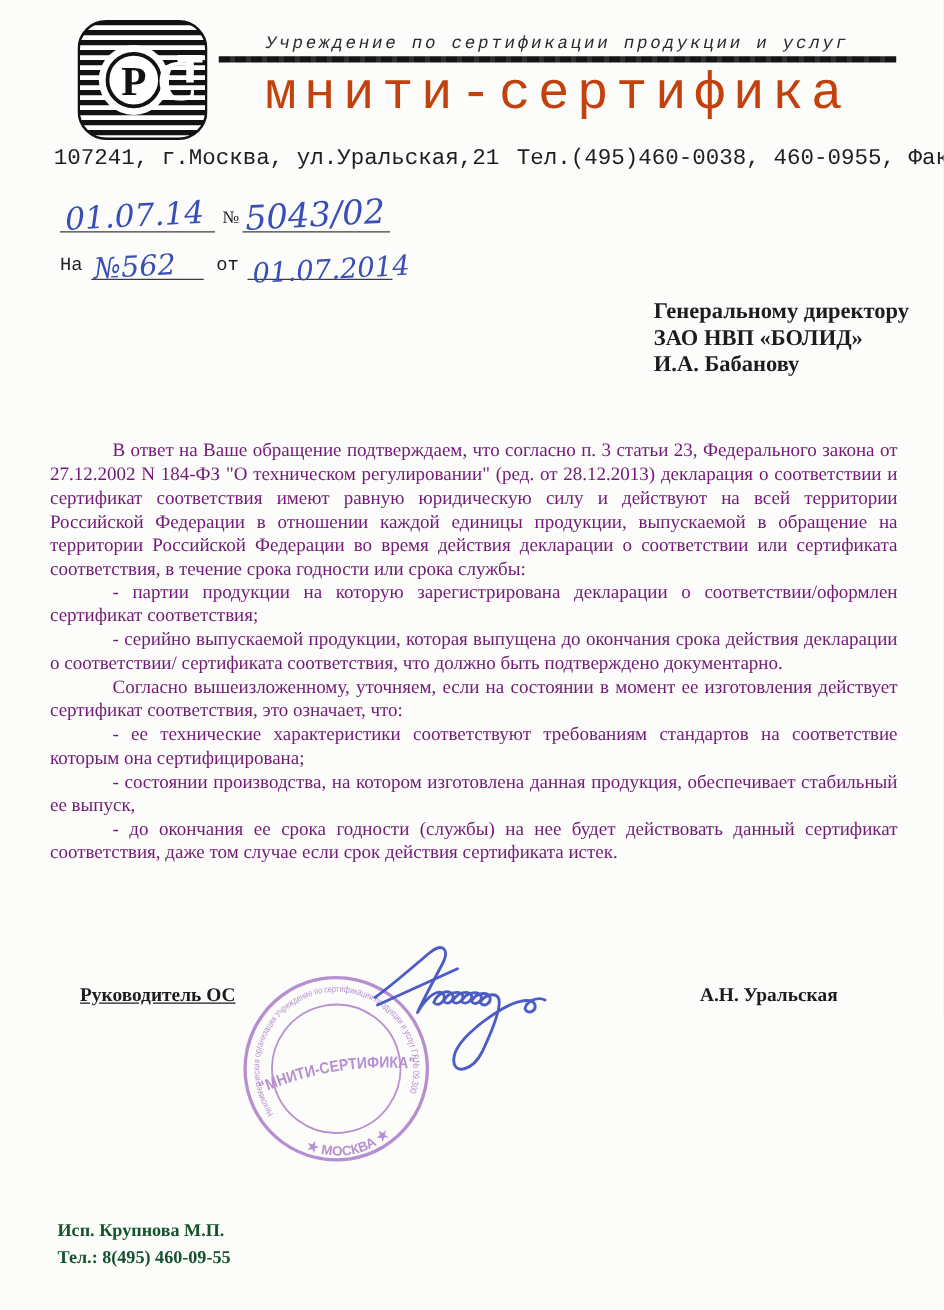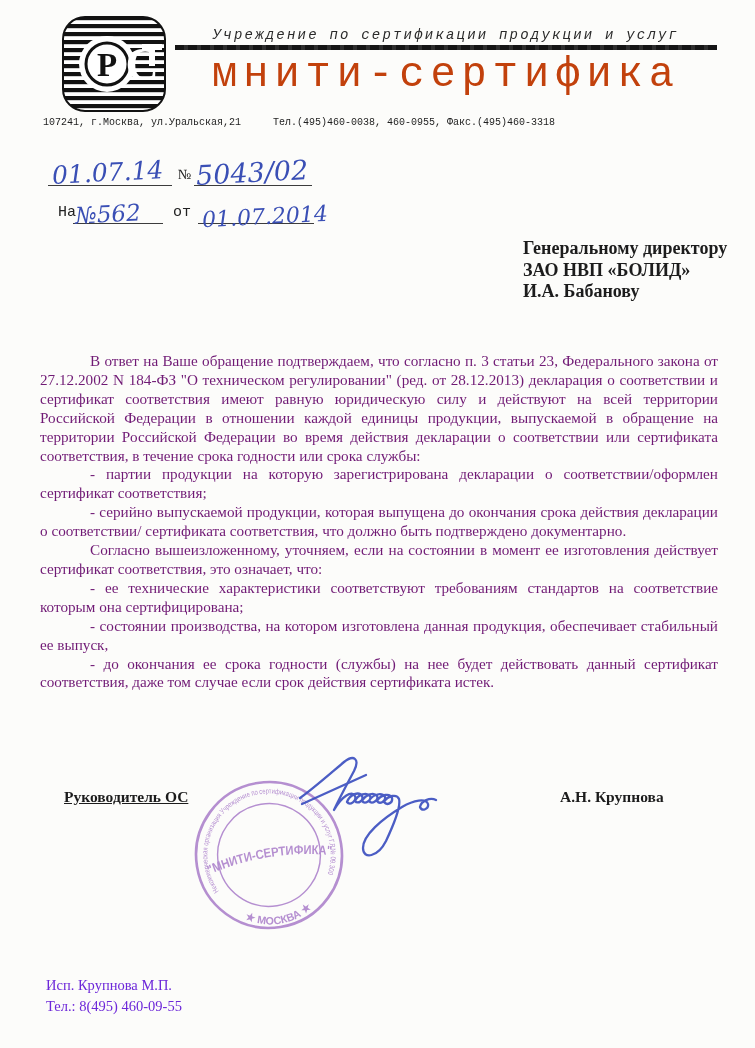--- a/index.html
+++ b/index.html
@@ -21,36 +21,36 @@
     position:absolute; left:175px; top:45px; width:542px; height:5px;
     background:repeating-linear-gradient(90deg,#151515 0 9px,#2e2e2e 9px 13px);
   }
   .org-title {
     position:absolute; left:175px; top:51px; width:542px; text-align:center;
     font-family:"Liberation Mono", monospace; font-size:42px; font-weight:400;
     letter-spacing:6px; color:#c2410c; white-space:nowrap;
   }
   .addr-row {
     position:absolute; left:43px; top:117px; width:700px;
-    font-family:"Liberation Mono", monospace; font-size:10px; color:#1e1e1e;
-    display:flex; gap:32px; white-space:nowrap;
+    font-family:"Liberation Mono", monospace; font-size:18px; color:#1e1e1e;
+    display:flex; gap:14px; white-space:nowrap;
   }
 
   
   .hand {
     font-family:"DejaVu Serif", serif; font-style:italic; color:#3a4fb5;
     transform:rotate(-3deg); display:inline-block; white-space:nowrap;
   }
   .u-line { position:absolute; border-bottom:1.7px solid #3c3c3c; }
   .ref-date-line   { left:48px;  top:156px; width:124px; height:30px; }
   .ref-date-line .hand { font-size:25px; position:absolute; left:4px; bottom:-2px; }
   .ref-no-sign     { position:absolute; left:178px; top:167px; font-size:14px; color:#222; }
   .ref-num-line    { left:194px; top:150px; width:118px; height:36px; }
   .ref-num-line .hand { font-size:27px; position:absolute; left:2px; bottom:-3px; }
-  .ref-na-label    { position:absolute; left:58px;  top:204px; font-family:"Liberation Mono", monospace; font-size:15px; color:#222; }
+  .ref-na-label    { position:absolute; left:48px;  top:204px; font-family:"Liberation Mono", monospace; font-size:15px; color:#222; }
   .ref-in-num     { left:73px;  top:194px; width:90px;  height:30px; }
   .ref-in-num .hand { font-size:23px; position:absolute; left:2px; bottom:-4px; }
   .ref-ot-label    { position:absolute; left:173px; top:204px; font-family:Liberation Mono, monospace; font-size:15px; color:#222; }
   .ref-in-date    { left:198px; top:194px; width:116px; height:30px; }
   .ref-in-date .hand { font-size:22px; position:absolute; left:4px; bottom:-6px; }
 
   
   .recipient {
     position:absolute; left:523px; top:238px;
     font-weight:bold; font-size:18px; line-height:21.5px;
@@ -66,21 +66,21 @@
   
   .sig-role { position:absolute; left:64px;  top:788px; font-weight:bold; font-size:15.5px;text-decoration:underline; }
   .sig-name { position:absolute; left:560px; top:788px; font-weight:bold; font-size:15.5px; }
   .stamp {
     position:absolute; left:193px; top:779px; width:152px; height:152px;
     transform:rotate(-9deg); opacity:.82;
   }
   .signature-svg { position:absolute; left:296px; top:748px; width:158px; height:116px; }
 
   
-  .footer { position:absolute; left:46px; top:975px; font-size:14.5px; line-height:20.5px; color:#6d28d9; }
+  .footer { position:absolute; left:46px; top:975px; font-size:14.5px; line-height:20.5px; color:#14532d;font-weight:bold; }
 </style>
 </head>
 <body>
 
 <div class="page">
 
   <svg class="logo" viewBox="0 0 104 98" xmlns="http://www.w3.org/2000/svg">
     <defs>
       <pattern id="stripes" width="8" height="8" patternUnits="userSpaceOnUse">
         <rect width="8" height="8" fill="#ffffff"></rect>
@@ -132,21 +132,21 @@
     <p>В ответ на Ваше обращение подтверждаем, что согласно п. 3 статьи 23, Федерального закона от 27.12.2002 N 184-ФЗ "О техническом регулировании" (ред. от 28.12.2013) декларация о соответствии и сертификат соответствия имеют равную юридическую силу и действуют на всей территории Российской Федерации в отношении каждой единицы продукции, выпускаемой в обращение на территории Российской Федерации во время действия декларации о соответствии или сертификата соответствия, в течение срока годности или срока службы:</p>
     <p>- партии продукции на которую зарегистрирована декларации о соответствии/оформлен сертификат соответствия;</p>
     <p>- серийно выпускаемой продукции, которая выпущена до окончания срока действия декларации о соответствии/ сертификата соответствия, что должно быть подтверждено документарно.</p>
     <p>Согласно вышеизложенному, уточняем, если на состоянии в момент ее изготовления действует сертификат соответствия, это означает, что:</p>
     <p>- ее технические характеристики соответствуют требованиям стандартов на соответствие которым она сертифицирована;</p>
     <p>- состоянии производства, на котором изготовлена данная продукция, обеспечивает стабильный ее выпуск,</p>
     <p>- до окончания ее срока годности (службы) на нее будет действовать данный сертификат соответствия, даже  том случае если срок действия сертификата истек.</p>
   </div>
 
   <div class="sig-role">Руководитель ОС</div>
-  <div class="sig-name">А.Н. Крупнова</div>
+  <div class="sig-name">А.Н. Уральская</div>
 
   <svg class="stamp" viewBox="0 0 148 148" xmlns="http://www.w3.org/2000/svg">
     <defs>
       <path id="ringArc" d="M 22,104 A 60,60 0 1 1 126,104" fill="none"></path>
       <path id="bottomArc" d="M 17,98  A 59,59 0 0 0 131,98" fill="none"></path>
       <path id="centerArc" d="M 12,84  Q 74,68 136,84" fill="none"></path>
     </defs>
     <circle cx="74" cy="74" r="71" fill="none" stroke="#a678c8" stroke-width="2.6"></circle>
     <circle cx="74" cy="74" r="50" fill="none" stroke="#a678c8" stroke-width="1.4"></circle>
     <text font-family="Liberation Sans, sans-serif" font-size="7.2" fill="#a678c8">

